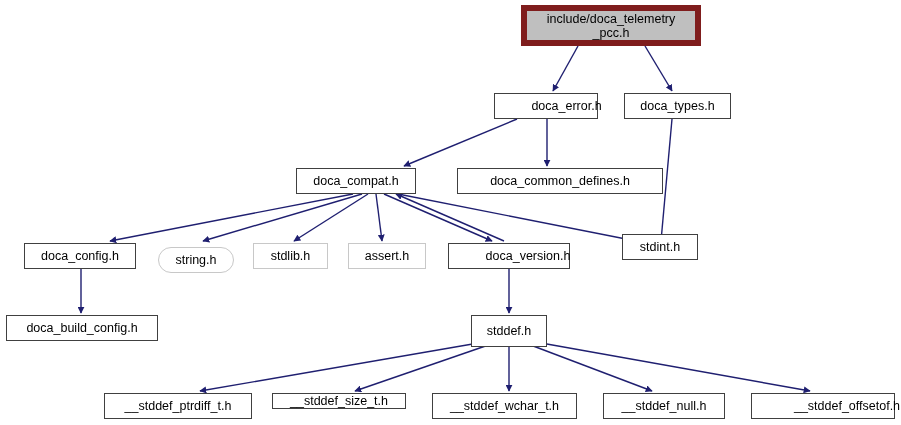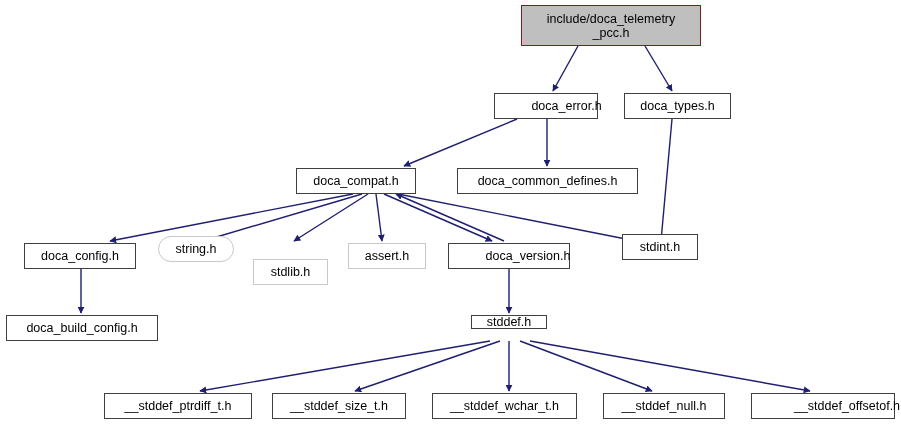--- a/index.html
+++ b/index.html
@@ -33,21 +33,21 @@
     background: #ffffff;
     border: 1px solid #404040;
     color: #000000;
     font-size: 12.5px;
     line-height: 14px;
     white-space: pre-line;
     z-index: 2;
   }
   .node.root {
     background: #bfbfbf;
-    border: 1px solid #7f1d1d;
+    border: 6px solid #7f1d1d;
   }
   .node.system {
     border: 1px solid #c8c8c8;
   }
 </style>
 </head>
 <body>
 
 <div id="graph">
   <svg id="edge-layer" width="901" height="425" viewBox="0 0 901 425" xmlns="http://www.w3.org/2000/svg">
@@ -75,28 +75,28 @@
       <line x1="509" y1="341" x2="509" y2="391" stroke="#1f1f70" stroke-width="1.4" marker-end="url(#arrow)"></line>
       <line x1="520" y1="341" x2="652" y2="391" stroke="#1f1f70" stroke-width="1.4" marker-end="url(#arrow)"></line>
       <line x1="530" y1="341" x2="810" y2="391" stroke="#1f1f70" stroke-width="1.4" marker-end="url(#arrow)"></line>
     </svg>
   <div id="node-layer">
       <div class="node root" style="left: 521px; top: 5px; width: 180px; height: 41px;">include/doca_telemetry
 _pcc.h</div>
       <div class="node" style="left: 494px; top: 93px; width: 104px; height: 26px; padding-left: 41px;">doca_error.h</div>
       <div class="node" style="left: 624px; top: 93px; width: 107px; height: 26px;">doca_types.h</div>
       <div class="node" style="left: 296px; top: 168px; width: 120px; height: 26px;">doca_compat.h</div>
-      <div class="node" style="left: 457px; top: 168px; width: 181px; height: 26px;">doca_common_defines.h</div>
+      <div class="node" style="left: 457px; top: 168px; width: 206px; height: 26px;">doca_common_defines.h</div>
       <div class="node" style="left: 24px; top: 243px; width: 112px; height: 26px;">doca_config.h</div>
-      <div class="node system" style="left: 158px; top: 236px; width: 76px; height: 26px; border-radius: 13px;">string.h</div>
-      <div class="node system" style="left: 253px; top: 243px; width: 75px; height: 26px; margin-top: 16px;">stdlib.h</div>
+      <div class="node system" style="left: 158px; top: 247px; width: 76px; height: 26px; border-radius: 13px;">string.h</div>
+      <div class="node system" style="left: 253px; top: 243px; width: 75px; height: 26px;">stdlib.h</div>
       <div class="node system" style="left: 348px; top: 243px; width: 78px; height: 26px;">assert.h</div>
       <div class="node" style="left: 448px; top: 243px; width: 122px; height: 26px; padding-left: 38px;">doca_version.h</div>
       <div class="node" style="left: 622px; top: 234px; width: 76px; height: 26px;">stdint.h</div>
       <div class="node" style="left: 6px; top: 315px; width: 152px; height: 26px;">doca_build_config.h</div>
-      <div class="node" style="left: 471px; top: 315px; width: 76px; height: 14px;">stddef.h</div>
+      <div class="node" style="left: 471px; top: 315px; width: 76px; height: 32px;">stddef.h</div>
       <div class="node" style="left: 104px; top: 393px; width: 148px; height: 26px;">__stddef_ptrdiff_t.h</div>
-      <div class="node" style="left: 272px; top: 393px; width: 134px; height: 26px;">__stddef_size_t.h</div>
+      <div class="node" style="left: 272px; top: 393px; width: 134px; height: 16px;">__stddef_size_t.h</div>
       <div class="node" style="left: 432px; top: 393px; width: 145px; height: 26px;">__stddef_wchar_t.h</div>
       <div class="node" style="left: 603px; top: 393px; width: 122px; height: 26px;">__stddef_null.h</div>
       <div class="node" style="left: 751px; top: 393px; width: 144px; height: 26px; padding-left: 48px;">__stddef_offsetof.h</div>
     </div>
 </div>
 
 </body></html>

